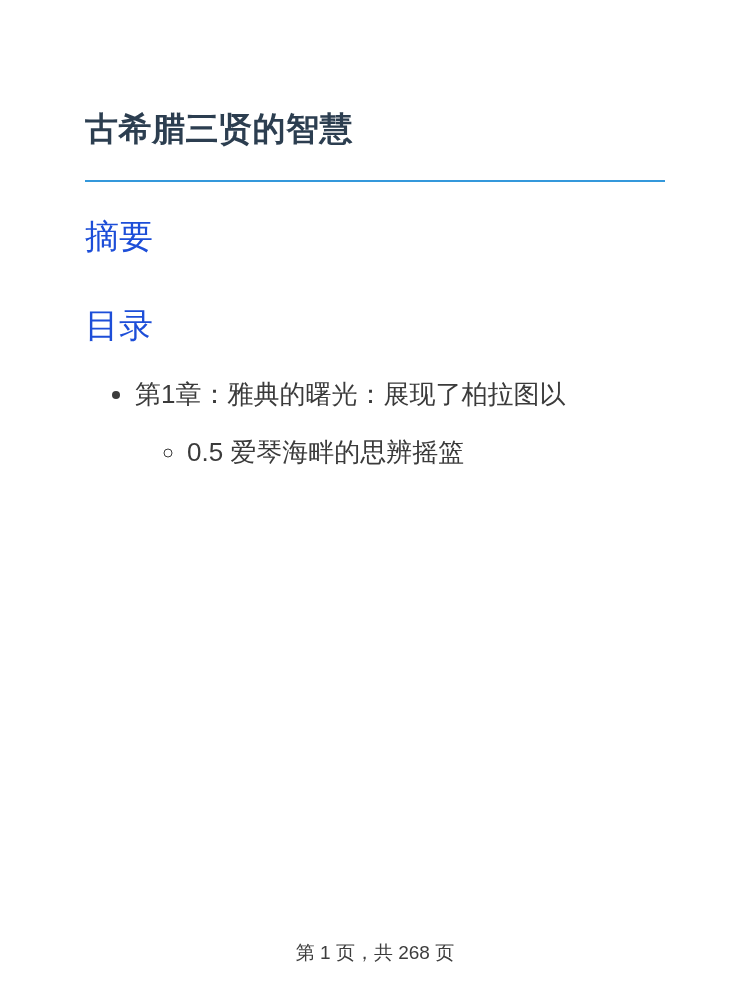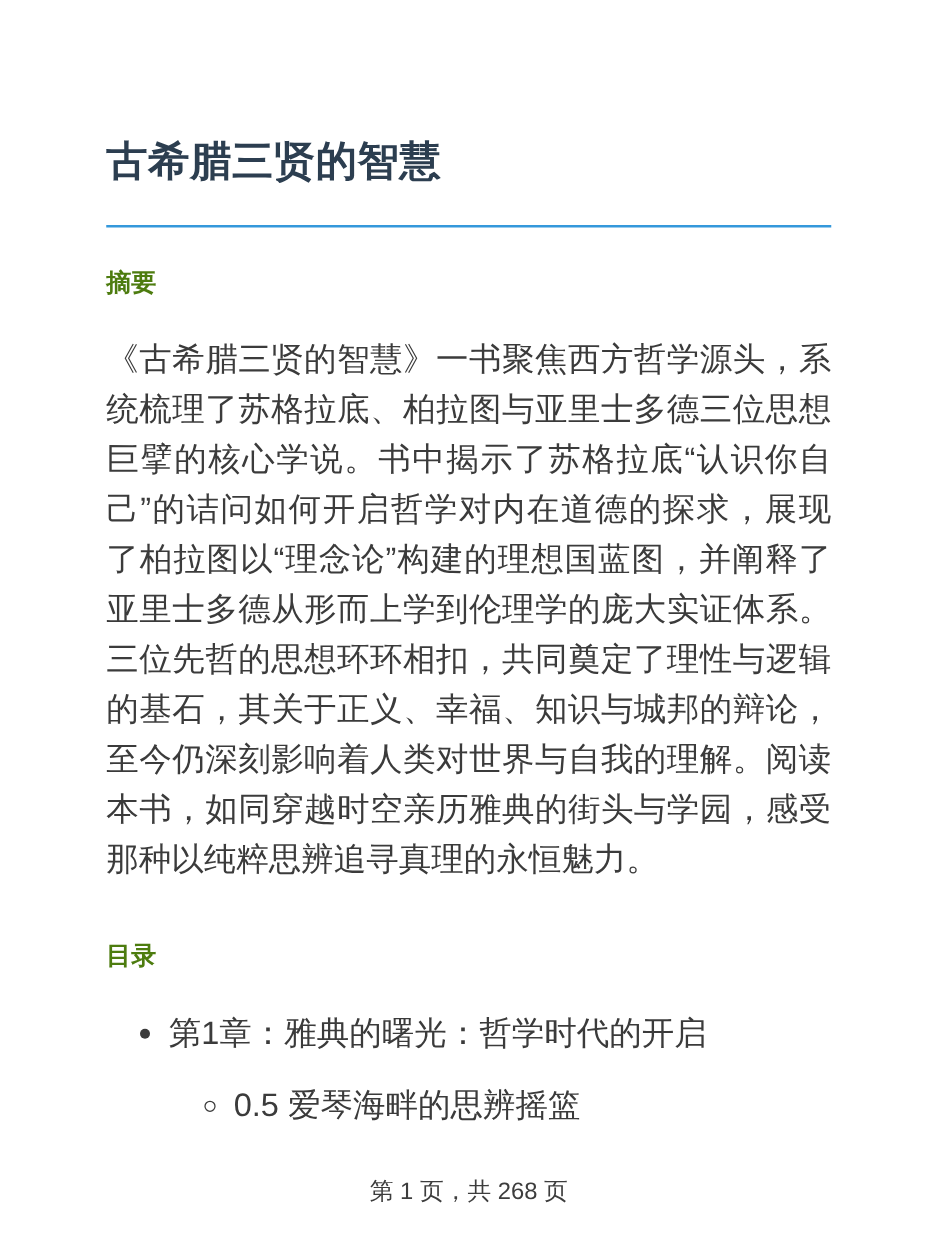--- a/index.html
+++ b/index.html
@@ -28,24 +28,24 @@
     color: #2c3e50;
     letter-spacing: 0.5px;
   }
   .title-divider {
     border: none;
     border-top: 2px solid #3498db;
     margin: 31px 0 0 0;
     width: 100%;
   }
   .section-heading {
-    font-size: 20px;
+    font-size: 34px;
     line-height: 1.25;
-    font-weight: 700;
-    color: #4d7c0f;
+    font-weight: 400;
+    color: #1d4ed8;
     margin: 33px 0 0 0;
   }
   .abstract-body {
     font-size: 26px;
     line-height: 40px;
     color: #3b3b3b;
     margin: 27px 0 0 0;
     text-align: justify;
   }
   .toc-heading {
@@ -79,27 +79,26 @@
 <body>
 
 <div class="page">
 
   <h1 class="doc-title">古希腊三贤的智慧</h1>
 
   <hr class="title-divider">
 
   <h2 class="section-heading">摘要</h2>
 
-  <p class="abstract-body">《古希腊三贤的智慧》一书聚焦西方哲学源头，系统梳理了苏格拉底、柏拉图与亚里士多德三位思想巨擘的核心学说。书中揭示了苏格拉底“认识你自己”的诘问如何开启哲学对内在道德的探求，展现了柏拉图以“理念论”构建的理想国蓝图，并阐释了亚里士多德从形而上学到伦理学的庞大实证体系。三位先哲的思想环环相扣，共同奠定了理性与逻辑的基石，其关于正义、幸福、知识与城邦的辩论，至今仍深刻影响着人类对世界与自我的理解。阅读本书，如同穿越时空亲历雅典的街头与学园，感受那种以纯粹思辨追寻真理的永恒魅力。</p>
 
   <h2 class="section-heading toc-heading">目录</h2>
 
   <ul class="toc">
     <li>
-      <span>第1章：雅典的曙光：哲学时代的开启</span>
+      <span>第1章：雅典的曙光：展现了柏拉图以</span>
       <ul>
         <li>
           <span>0.5 爱琴海畔的思辨摇篮</span>
         </li>
       </ul>
     </li>
   </ul>
 
 </div>
 

